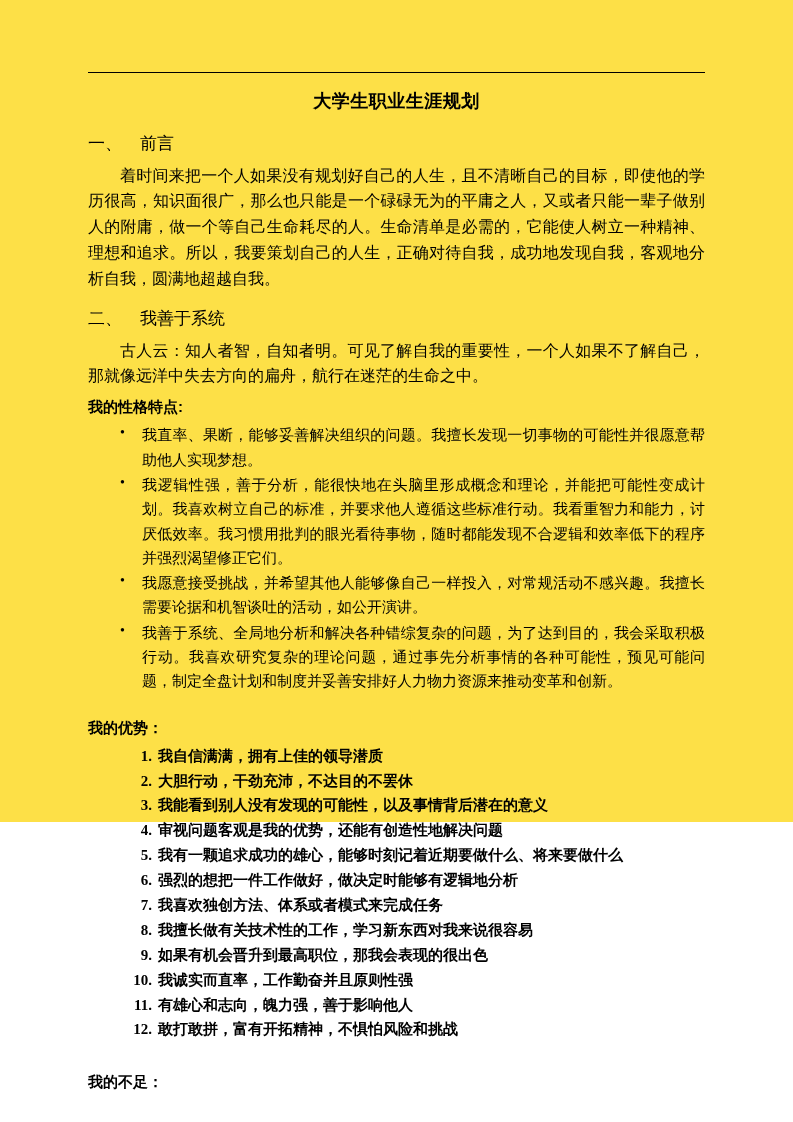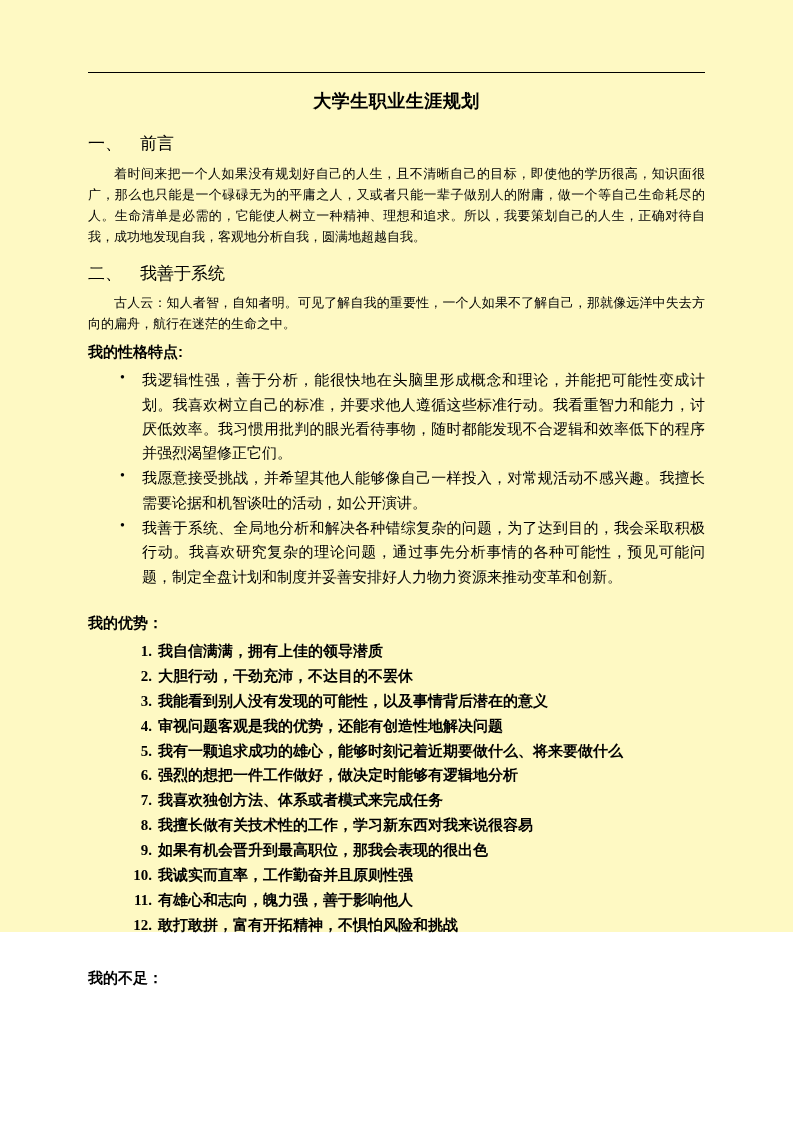--- a/index.html
+++ b/index.html
@@ -9,24 +9,24 @@
   }
   body {
     width: 793px;
     height: 1122px;
     font-family: "Liberation Serif", "DejaVu Serif", serif;
     color: #000000;
   }
   .page {
     position: relative;
     width: 793px;
-    height: 932px;
+    height: 822px;
     box-sizing: border-box;
     padding: 72px 88px 60px 88px;
-    background: #fef9c3;
+    background: #fde047;
   }
   .header-rule {
     border-top: 1px solid #000000;
     margin: 0 0 16px 0;
     height: 0;
   }
   .doc-title {
     text-align: center;
     font-size: 18px;
     font-weight: bold;
@@ -38,21 +38,21 @@
     font-size: 17px;
     font-weight: normal;
     font-family: "Liberation Sans", "DejaVu Sans", sans-serif;
     margin: 14px 0 6px 0;
     line-height: 1.5;
   }
   h2.section-heading .num {
     margin-right: 18px;
   }
   p.body-para {
-    font-size: 13px;
+    font-size: 16px;
     line-height: 1.62;
     text-align: justify;
     margin: 0 0 2px 0;
     text-indent: 2em;
   }
   .sub-label {
     font-size: 15px;
     font-weight: bold;
     font-family: "Liberation Sans", "DejaVu Sans", sans-serif;
     margin: 6px 0 4px 0;
@@ -121,20 +121,21 @@
 
   <h2 class="section-heading">
     <span class="num">二、</span><span>我善于系统</span>
   </h2>
 
   <p class="body-para">古人云：知人者智，自知者明。可见了解自我的重要性，一个人如果不了解自己，那就像远洋中失去方向的扁舟，航行在迷茫的生命之中。</p>
 
   <div class="sub-label">我的性格特点:</div>
 
   <ul class="bullets">
+    <li>我直率、果断，能够妥善解决组织的问题。我擅长发现一切事物的可能性并很愿意帮助他人实现梦想。</li>
     <li>我逻辑性强，善于分析，能很快地在头脑里形成概念和理论，并能把可能性变成计划。我喜欢树立自己的标准，并要求他人遵循这些标准行动。我看重智力和能力，讨厌低效率。我习惯用批判的眼光看待事物，随时都能发现不合逻辑和效率低下的程序并强烈渴望修正它们。</li>
     <li>我愿意接受挑战，并希望其他人能够像自己一样投入，对常规活动不感兴趣。我擅长需要论据和机智谈吐的活动，如公开演讲。</li>
     <li>我善于系统、全局地分析和解决各种错综复杂的问题，为了达到目的，我会采取积极行动。我喜欢研究复杂的理论问题，通过事先分析事情的各种可能性，预见可能问题，制定全盘计划和制度并妥善安排好人力物力资源来推动变革和创新。</li>
   </ul>
 
   <div class="gap-sm"></div>
 
   <div class="sub-label"><span>我的优势</span><span>：</span></div>
 
   <ol class="numbers">

